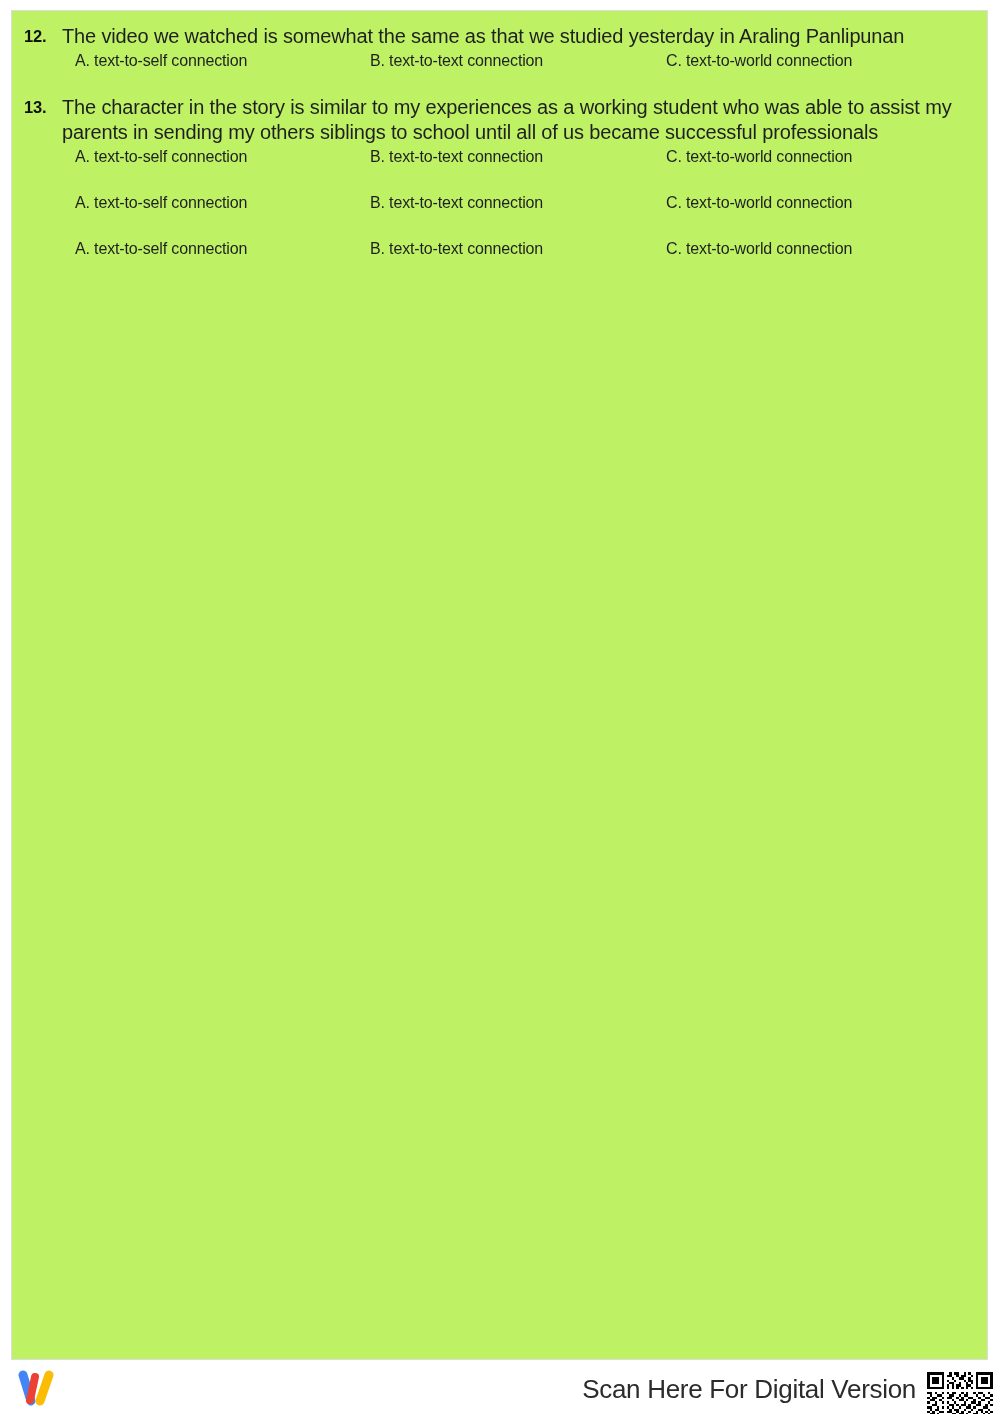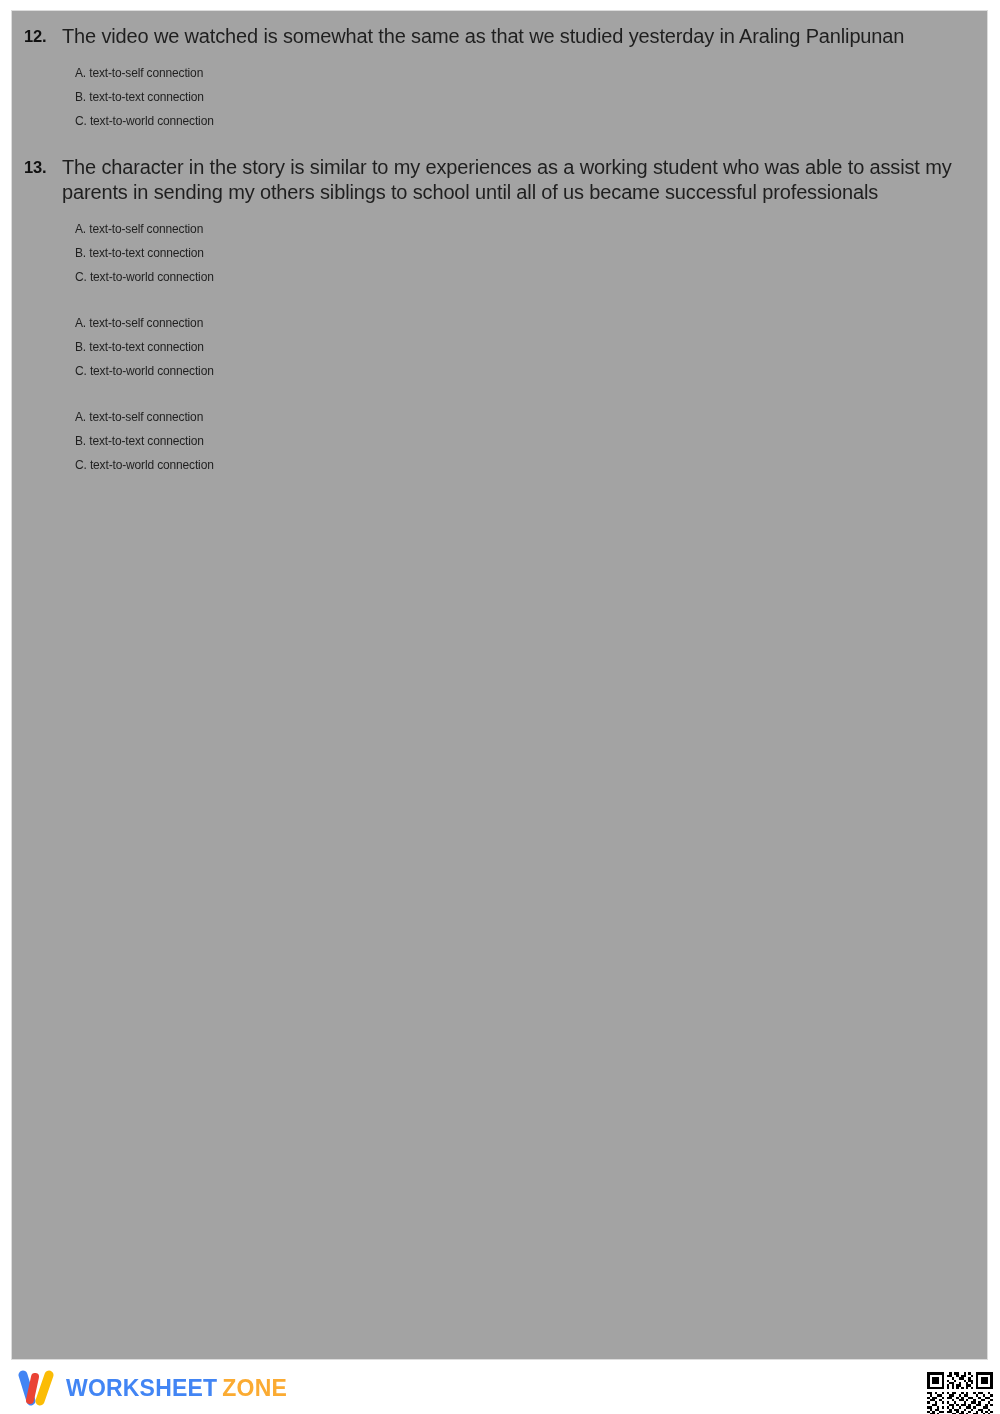--- a/index.html
+++ b/index.html
@@ -20,21 +20,21 @@
 
   
   #worksheet-card {
     position: absolute;
     left: 11px;
     top: 10px;
     width: 977px;
     height: 1350px;
     box-sizing: border-box;
     border: 1px solid #dcdcdc;
-    background: #a3a3a3;
+    background: #bef264;
   }
 
   #questions {
     position: absolute;
     left: 12px;
     top: 13px;
     right: 20px;
   }
 
   
@@ -61,27 +61,25 @@
     flex: 1 1 auto;
     font-size: 20px;
     line-height: 25px;
     color: #1f1f1f;
     letter-spacing: -0.15px;
   }
 
   
   .options-row {
     display: flex;
-    margin-top: 12px;
     padding-left: 51px;
-    font-size: 12px;
+    font-size: 16px;
     line-height: 24px;
     color: #1f1f1f;
     letter-spacing: -0.15px;
-    flex-direction: column;
   }
   .opt {
     white-space: nowrap;
   }
   .opt-a { width: 295px; }
   .opt-b { width: 296px; }
   .opt-c { width: auto; }
 
   
   .q12 { margin-bottom: 22px; }
@@ -199,25 +197,23 @@
   <div id="brand-logo">
     <span>
       <svg id="brand-mark" viewBox="0 0 44 36" xmlns="http://www.w3.org/2000/svg">
         <g stroke-linecap="round">
           <line x1="7" y1="5" x2="15" y2="31" stroke="#4285f4" stroke-width="9"></line>
           <line x1="19" y1="7" x2="14" y2="30" stroke="#ea4335" stroke-width="8"></line>
           <line x1="33" y1="5" x2="24" y2="31" stroke="#fbbc05" stroke-width="9"></line>
         </g>
       </svg>
     </span>
-    <span id="brand-wordmark">
-      <span class="wm-worksheet">WORKSHEET</span><span class="wm-zone">ZONE</span>
-    </span>
   </div>
 
+  <div id="scan-text">Scan Here For Digital Version</div>
 
   <div id="qr-code">
     <svg width="70" height="70" viewBox="0 0 29 29" xmlns="http://www.w3.org/2000/svg" shape-rendering="crispEdges">
       <rect width="29" height="29" fill="#ffffff"></rect>
       <g fill="#000000">
 
         <rect x="1" y="1" width="7" height="1"></rect>
           <rect x="1" y="7" width="7" height="1"></rect>
         <rect x="1" y="1" width="1" height="7"></rect>
           <rect x="7" y="1" width="1" height="7"></rect>

